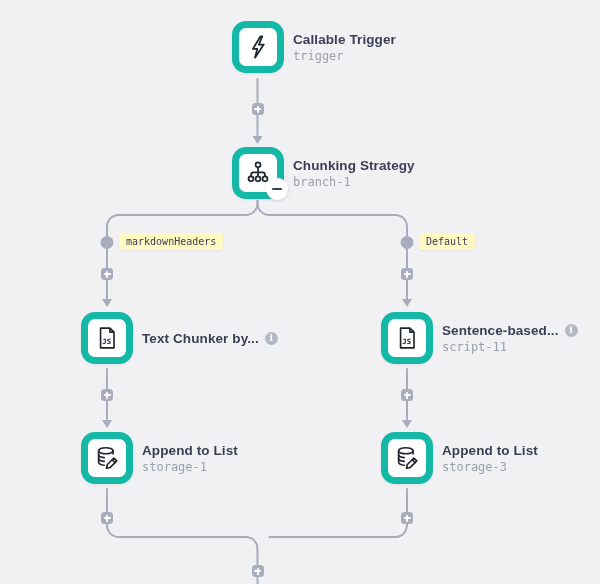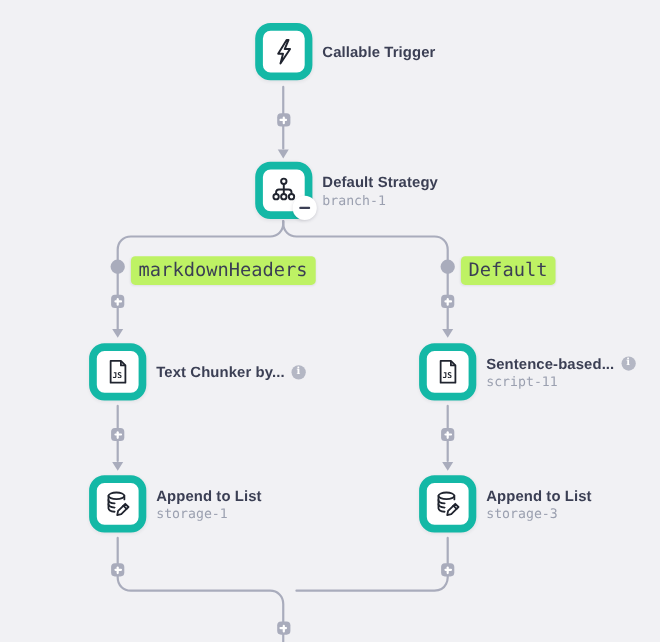--- a/index.html
+++ b/index.html
@@ -47,23 +47,23 @@
     background:#ffffff; border-radius:50%;
     box-shadow:0 1px 3px rgba(40,40,60,0.18); cursor:pointer;
   }
   .minus-btn::before {
     content:""; position:absolute; left:6px; top:10px; width:10px; height:2px;
     background:#3b3f54; border-radius:1px;
   }
 
   
   .edge-chip {
-    position:absolute; background:#bef264; border-radius:4px;
+    position:absolute; background:#fef9c3; border-radius:4px;
     padding:3px 7px; font-family:"DejaVu Sans Mono", monospace;
-    font-size:17px; font-weight:500; color:#3b3f54;
+    font-size:10px; font-weight:500; color:#3b3f54;
     box-shadow:0 1px 2px rgba(40,40,60,0.08); white-space:nowrap;
   }
 </style>
 </head>
 <body>
 
 <div class="canvas">
 
   <svg class="wires" width="600" height="584" viewBox="0 0 600 584">
     <g fill="none" stroke="#a9acbc" stroke-width="2" stroke-linecap="round">
@@ -103,40 +103,41 @@
       <span class="icon">
         <svg width="28" height="28" viewBox="0 0 24 24" fill="none" stroke="#20242f" stroke-width="1.5" stroke-linejoin="round">
           <path d="M14.2 2.8 L7.6 13.6 H11.4 L9.4 21.2 L16.9 9.9 H12.7 L15.7 2.8 Z"></path>
         </svg>
       </span>
     </div>
     <div class="node-text">
       <div class="node-title-row">
         <span class="node-title">Callable Trigger</span>
       </div>
+      <span class="node-subtitle">trigger</span>
     </div>
   </div>
 
   <div class="node" style="left:232px; top:147px">
     <div class="node-box">
       <span class="icon">
         <svg width="28" height="28" viewBox="0 0 24 24" fill="none" stroke="#20242f" stroke-width="1.5" stroke-linecap="round" stroke-linejoin="round">
           <circle cx="12" cy="5" r="2.1"></circle>
           <path d="M12 7.2 V14.7"></path>
           <path d="M6 14.7 V13.6 Q6 11.4 8.2 11.4 H15.8 Q18 11.4 18 13.6 V14.7"></path>
           <circle cx="6" cy="17" r="2.1"></circle>
           <circle cx="12" cy="17" r="2.1"></circle>
           <circle cx="18" cy="17" r="2.1"></circle>
         </svg>
       </span>
       <div class="minus-btn"></div>
     </div>
     <div class="node-text">
       <div class="node-title-row">
-        <span class="node-title">Default Strategy</span>
+        <span class="node-title">Chunking Strategy</span>
       </div>
       <span class="node-subtitle">branch-1</span>
     </div>
   </div>
 
   <div class="node" style="left:81px; top:312px">
     <div class="node-box">
       <span class="icon">
         <svg width="28" height="28" viewBox="0 0 24 24" fill="none" stroke="#20242f" stroke-width="1.4" stroke-linejoin="round">
           <path d="M6.5 3.5 H14.5 L18 7 V20.5 H6.5 Z"></path>

